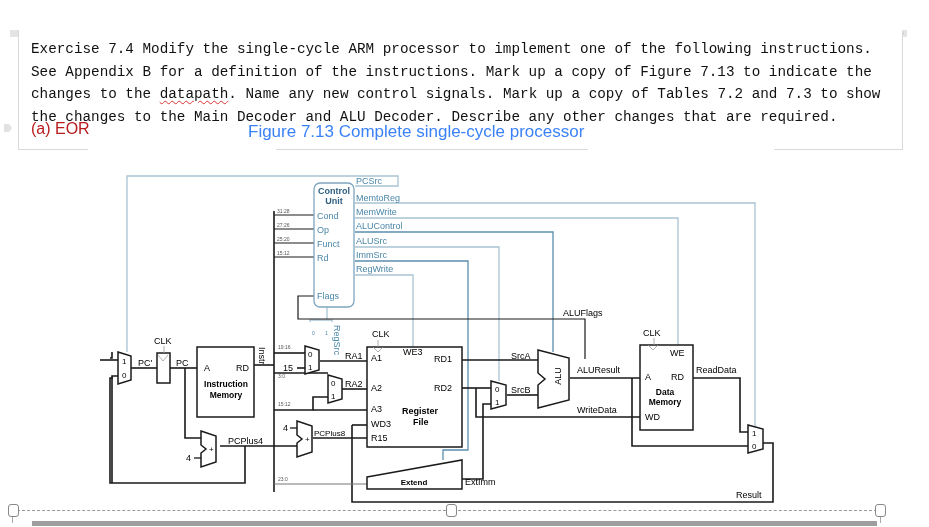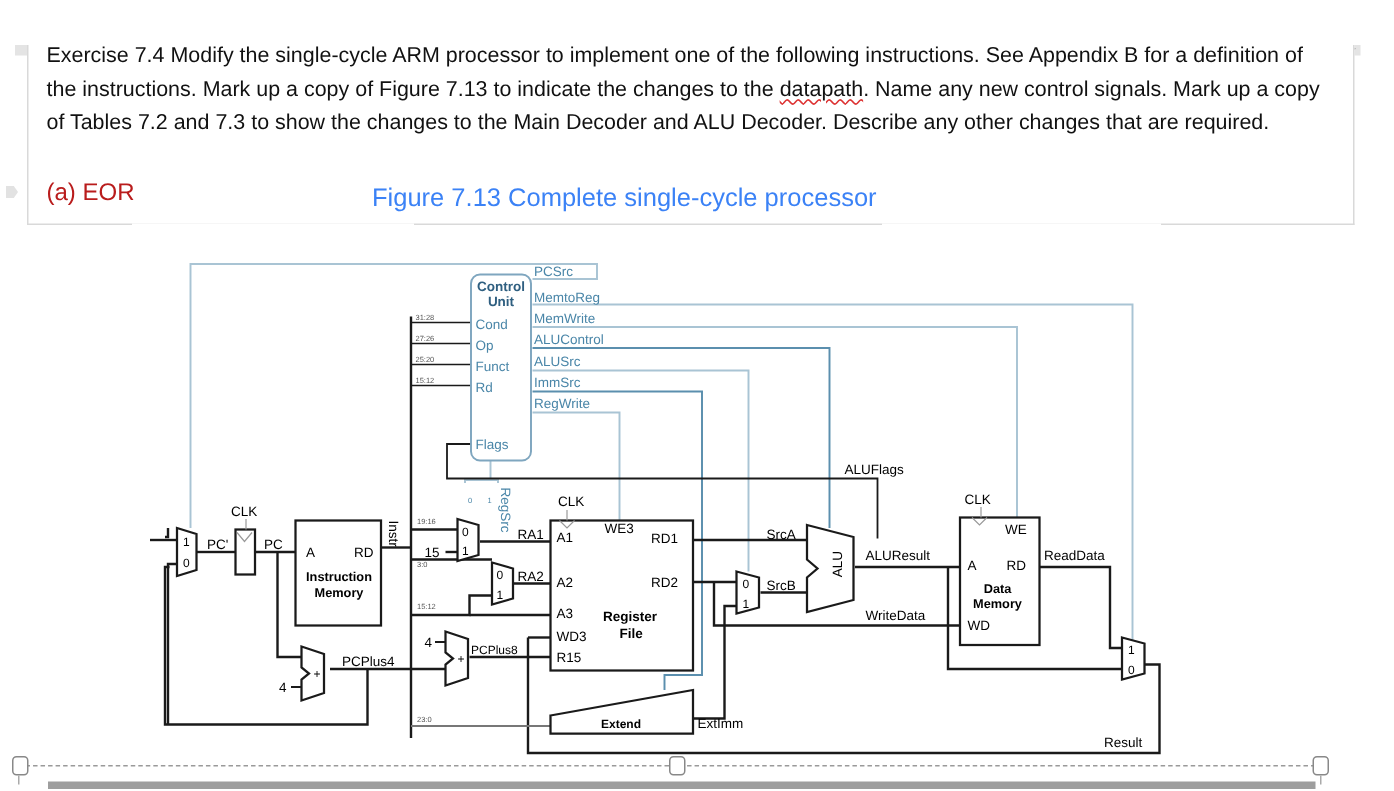--- a/index.html
+++ b/index.html
@@ -1,21 +1,21 @@
 <!DOCTYPE html>
 <html><head>
   <meta charset="utf-8">
   <style>
     html, body { margin:0; padding:0; }
     body { width:929px; height:527px; background:#ffffff; position:relative; overflow:hidden; font-family:"Liberation Sans", sans-serif; }
     .doc-box { position:absolute; left:18px; top:30px; width:883px; height:119px; border:1px solid #d9d9d9; border-top:none; background:#fff; }
     .doc-topbar { position:absolute; left:10px; top:30px; width:897px; height:7px; background:#e4e4e4; }
     .topbar-handle { position:absolute; left:253px; top:0px; font-size:6px; color:#888; line-height:6px; letter-spacing:0px; }
     .topbar-resize { position:absolute; right:3px; top:0px; font-size:6px; color:#999; line-height:6px; }
-    .exercise-text { position:absolute; left:31px; top:26px; width:860px; font-family:Liberation Sans, sans-serif; font-size:14.3px; line-height:22.5px; color:#111; }
+    .exercise-text { position:absolute; left:31px; top:38px; width:860px; font-family:Liberation Mono, monospace; font-size:14.3px; line-height:22.5px; color:#111; }
     .spell { text-decoration: underline wavy #d33; text-decoration-thickness:1px; text-underline-offset:2px; }
     .part-label { position:absolute; left:31px; top:120px; font-size:16px; color:#b91c1c; }
     .para-mark { position:absolute; left:4px; top:124px; width:8px; height:8px; background:#e2e2e2; clip-path:polygon(0 0,65% 0,100% 50%,65% 100%,0 100%); }
     .fig-title { position:absolute; left:248px; top:122px; font-size:17px; color:#3b82f6; }
     .doc-box-mask-left { position:absolute; left:88px; top:149px; width:188px; height:2px; background:#fff; }
     .doc-box-mask-right { position:absolute; left:588px; top:149px; width:186px; height:2px; background:#fff; }
     svg.diagram { position:absolute; left:0; top:0; }
     svg text { font-family:"Liberation Sans", sans-serif; }
     .sel-line { position:absolute; left:12px; top:510px; width:870px; border-top:1px dashed #9a9a9a; }
     .handle { position:absolute; width:9px; height:11px; border:1px solid #888; border-radius:3px; background:#fff; }

